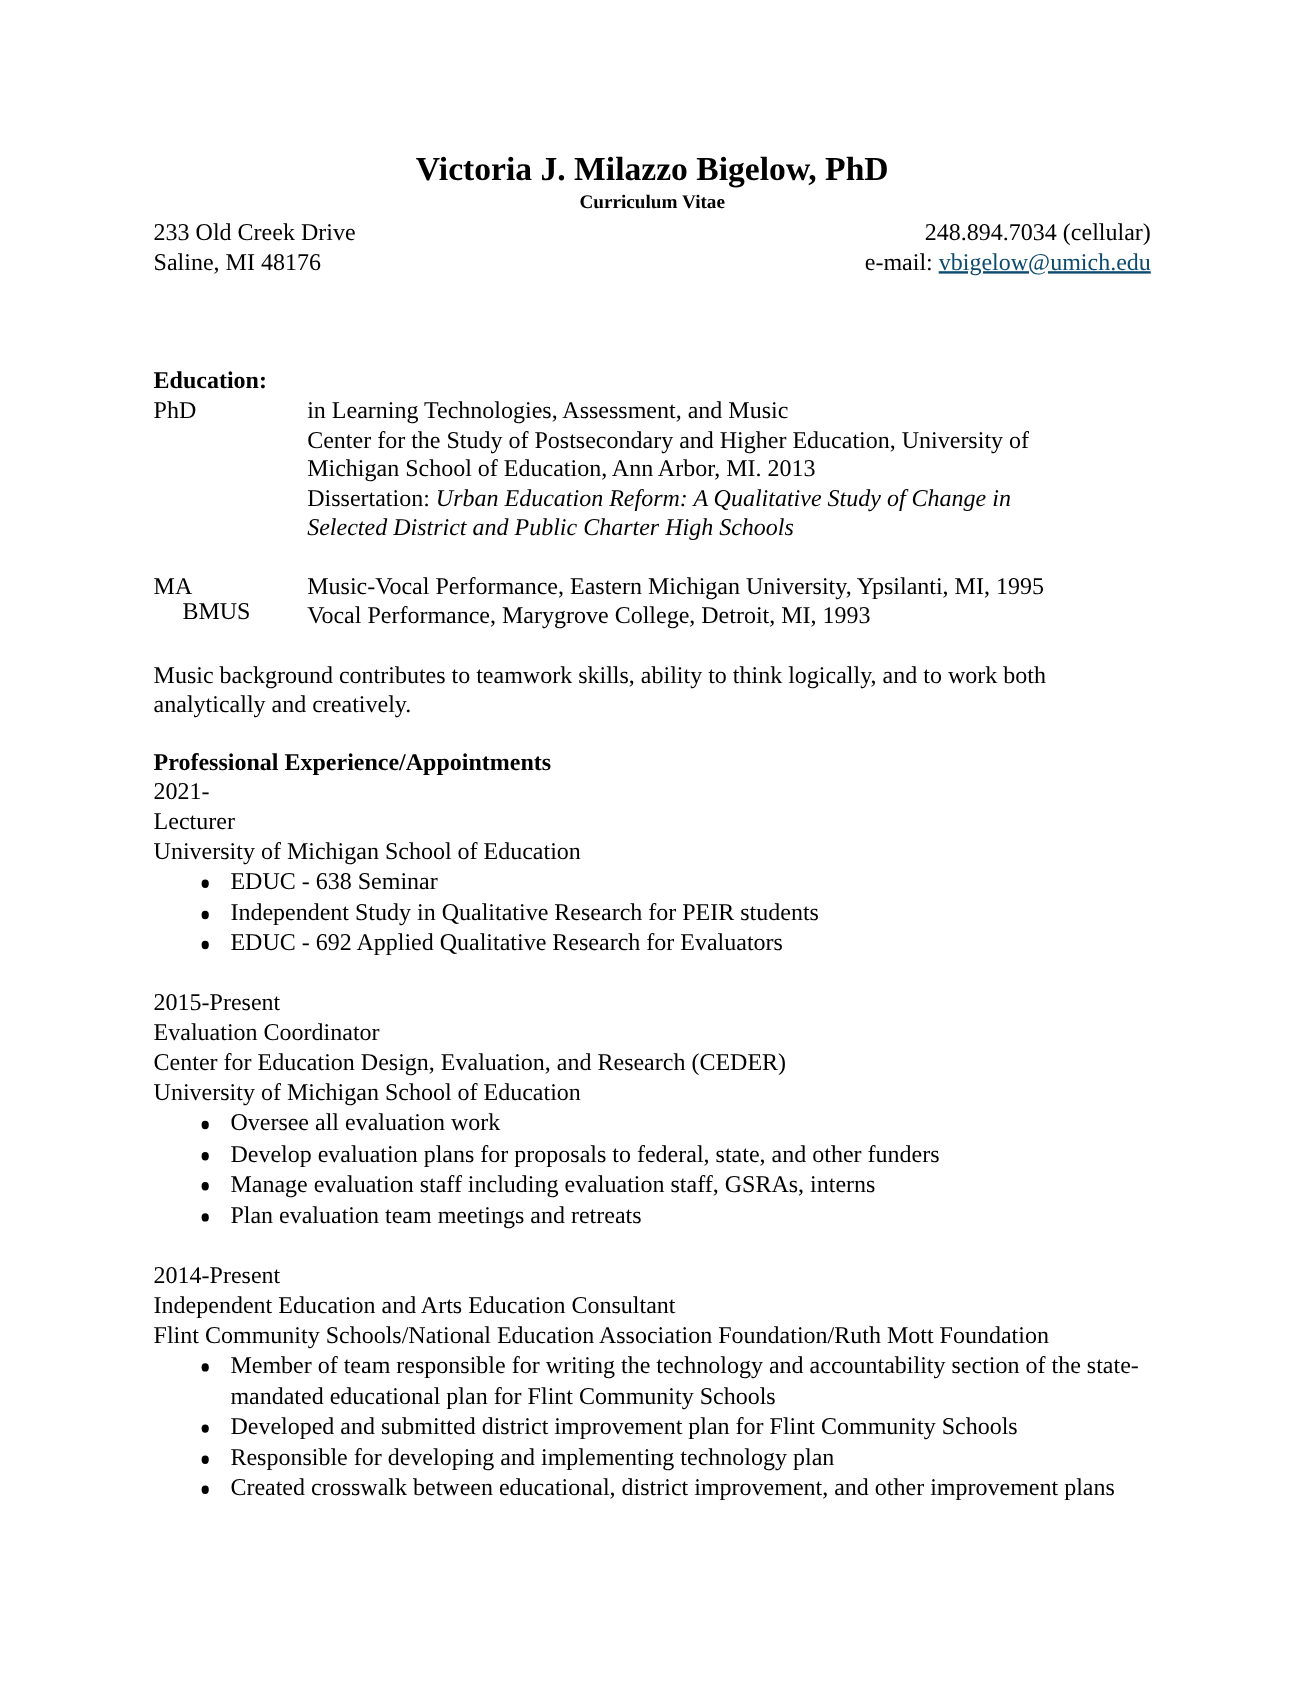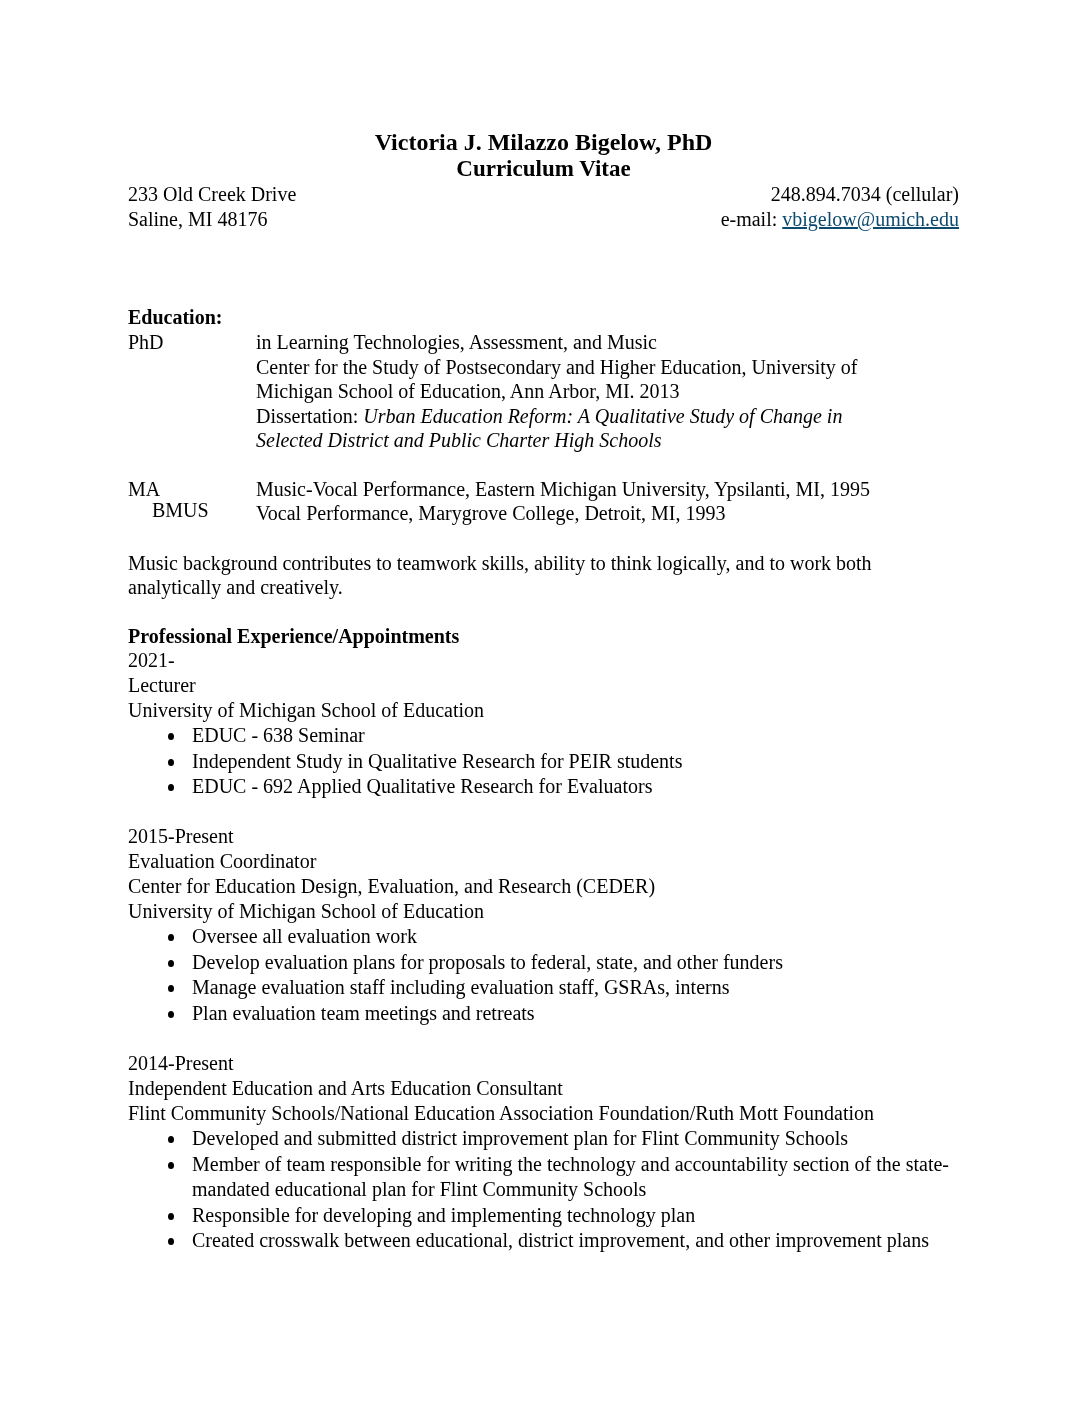--- a/index.html
+++ b/index.html
@@ -5,22 +5,22 @@
   html, body { margin: 0; padding: 0; background: #ffffff; }
   body {
     width: 1088px; height: 1408px; position: relative; overflow: hidden;
     font-family: "Liberation Serif", serif; color: #000; font-size: 20px;
   }
   .page { position: absolute; left: 128px; top: 0; width: 831px; }
   .line { position: absolute; left: 0; white-space: nowrap; line-height: 24px; }
   .center { left: 0; width: 831px; text-align: center; }
   .right { left: auto; right: 0; text-align: right; }
   .bold { font-weight: bold; }
-  .title { font-size: 24px; }
-  .subtitle { font-size: 23px; }
+  .title { font-size: 28px; }
+  .subtitle { font-size: 16px; }
   a.link { color: #0c4a6e; text-decoration: underline; }
   .deg-label { position: absolute; left: 0; line-height: 24px; }
   .deg-text { position: absolute; left: 128px; line-height: 24.5px; width: 700px; }
   .deg-text i { font-style: italic; }
   ul.bullets { position: absolute; left: 0; margin: 0; padding: 0; list-style: none; width: 831px; }
   ul.bullets li { position: relative; padding-left: 64px; line-height: 25.5px; }
   ul.bullets li .dot {
     position: absolute; left: 40px; top: 10px; width: 6px; height: 7px;
     border-radius: 50%; background: #000;
   }
@@ -78,19 +78,19 @@
     <li><span class="dot"></span><span>Oversee all evaluation work</span></li>
     <li><span class="dot"></span><span>Develop evaluation plans for proposals to federal, state, and other funders</span></li>
     <li><span class="dot"></span><span>Manage evaluation staff including evaluation staff, GSRAs, interns</span></li>
     <li><span class="dot"></span><span>Plan evaluation team meetings and retreats</span></li>
   </ul>
 
   <div class="line" style="top:1051px;">2014-Present</div>
   <div class="line" style="top:1076px;">Independent Education and Arts Education Consultant</div>
   <div class="line" style="top:1101px;">Flint Community Schools/National Education Association Foundation/Ruth Mott Foundation</div>
   <ul class="bullets" style="top:1126px;">
+    <li style="white-space:normal; padding-right:10px;"><span class="dot"></span><span>Member of team responsible for writing the technology and accountability section of the state-mandated educational plan for Flint Community Schools</span></li>
     <li><span class="dot"></span><span>Developed and submitted district improvement plan for Flint Community Schools</span></li>
-    <li style="white-space:normal; padding-right:10px;"><span class="dot"></span><span>Member of team responsible for writing the technology and accountability section of the state-mandated educational plan for Flint Community Schools</span></li>
     <li><span class="dot"></span><span>Responsible for developing and implementing technology plan</span></li>
     <li style="white-space:normal; padding-right:10px;"><span class="dot"></span><span>Created crosswalk between educational, district improvement, and other improvement plans</span></li>
   </ul>
 
 </div>
 
 </body></html>

